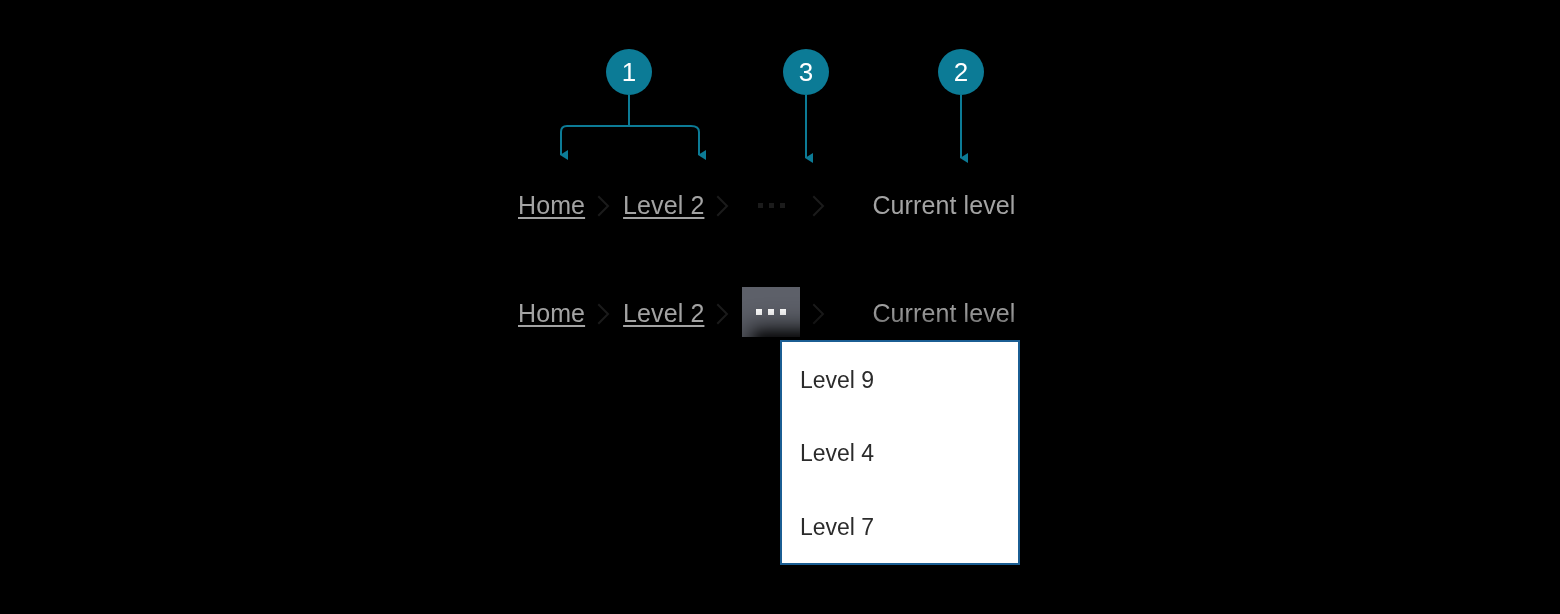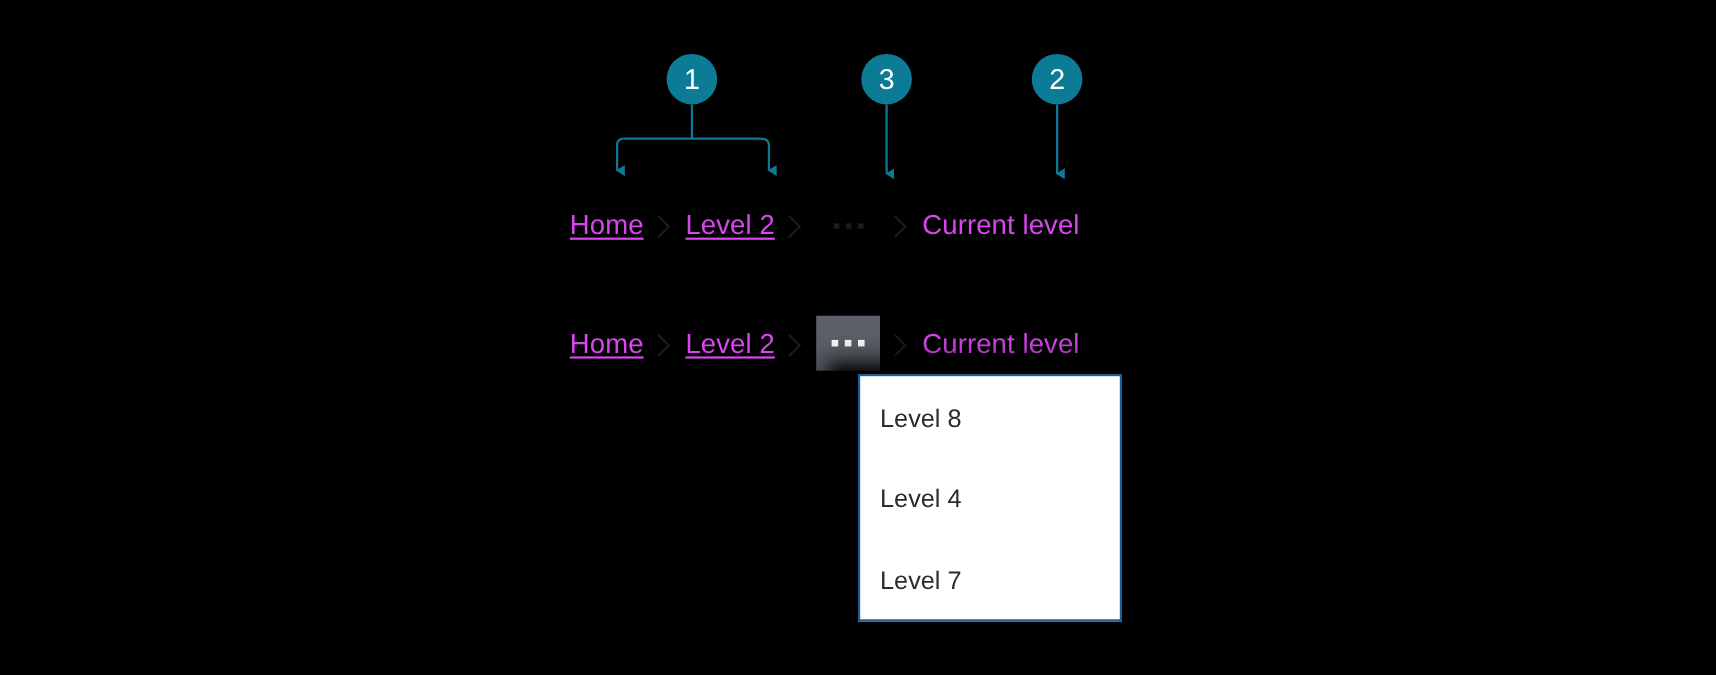--- a/index.html
+++ b/index.html
@@ -58,31 +58,32 @@
     align-items: center;
     height: 40px;
     white-space: nowrap;
   }
   .crumb-row-1 { left: 518px; top: 185px; }
   .crumb-row-2 { left: 518px; top: 293px; }
 
   .crumb-link,
   .crumb-current {
     font-size: 25px;
-    color: #d946ef;
+    color: #a3a3a3;
     font-family: "Liberation Sans", "DejaVu Sans", sans-serif;
     letter-spacing: 0.1px;
   }
   .crumb-link {
     text-decoration: underline;
     text-underline-offset: 3px;
     cursor: pointer;
   }
   .crumb-current {
     text-decoration: none;
+    margin-left: 34px;
   }
 
   .chevron {
     display: inline-block;
     width: 38px;
     text-align: center;
     color: #1b1b1b;
     font-size: 24px;
     line-height: 1;
   }
@@ -257,19 +258,19 @@
         <path d="M2,2 L11,11 L2,20" stroke="#1b1b1b" stroke-width="2" fill="none" stroke-linecap="square" stroke-linejoin="miter"></path>
       </svg>
     </span>
 
     <span class="crumb-current">Current level</span>
   </div>
 
   <div class="flyout-wrap">
     <div class="flyout-shadow"></div>
     <div class="flyout">
-      <div class="flyout-item">Level 8</div>
+      <div class="flyout-item">Level 9</div>
       <div class="flyout-item">Level 4</div>
       <div class="flyout-item">Level 7</div>
     </div>
   </div>
 
 </div>
 
 </body></html>

